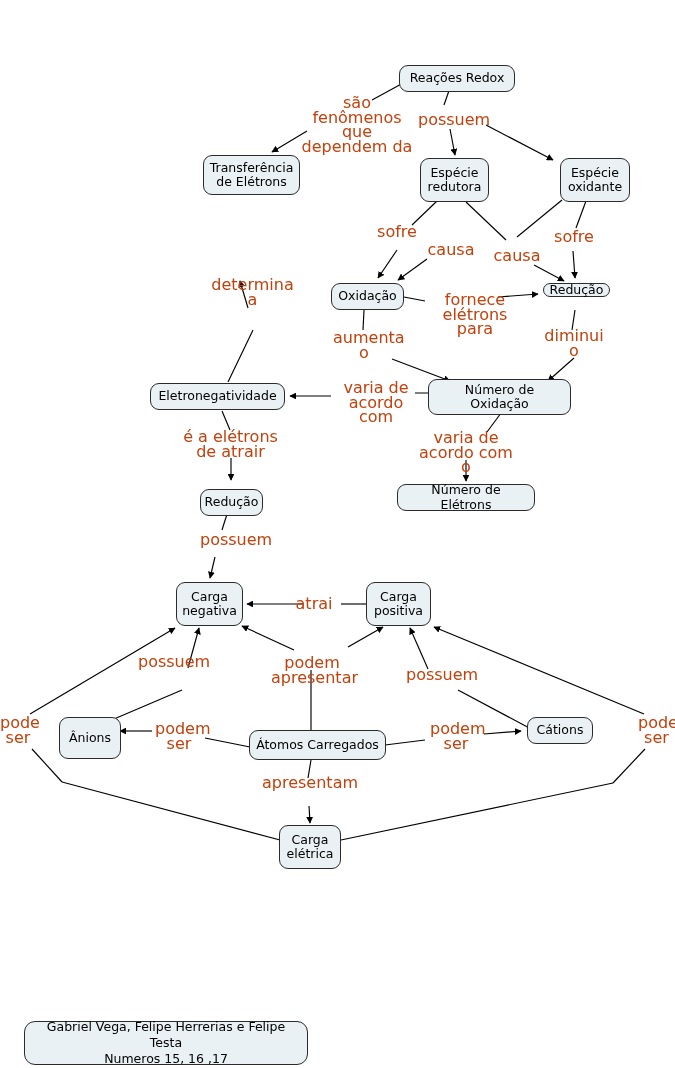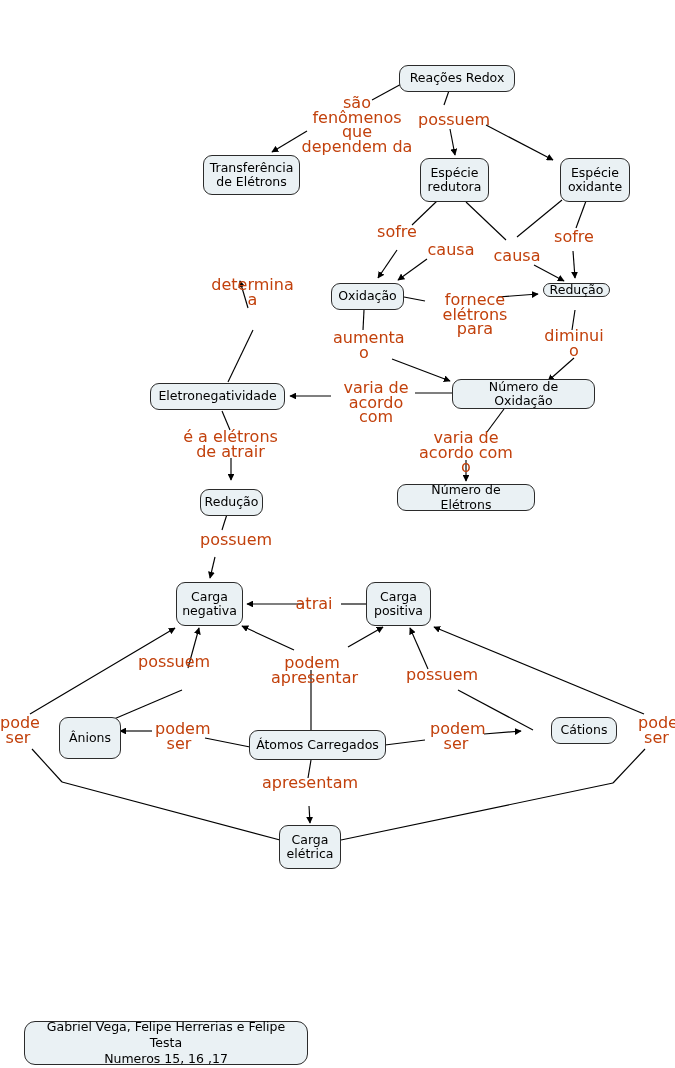--- a/index.html
+++ b/index.html
@@ -166,35 +166,35 @@
 
   <div class="node" style="left:560px; top:158px; width:70px; height:44px;">Espécie
 oxidante</div>
 
   <div class="node" style="left:331px; top:283px; width:73px; height:27px;">Oxidação</div>
 
   <div class="node" style="left:543px; top:283px; width:67px; height:14px;">Redução</div>
 
   <div class="node" style="left:150px; top:383px; width:135px; height:27px;">Eletronegatividade</div>
 
-  <div class="node" style="left:452px; top:379px; width:143px; height:30px;">Número de Oxidação</div>
+  <div class="node" style="left:428px; top:379px; width:143px; height:36px;">Número de Oxidação</div>
 
   <div class="node" style="left:200px; top:489px; width:63px; height:27px;">Redução</div>
 
   <div class="node" style="left:397px; top:484px; width:138px; height:27px;">Número de Elétrons</div>
 
   <div class="node" style="left:176px; top:582px; width:67px; height:44px;">Carga
 negativa</div>
 
   <div class="node" style="left:366px; top:582px; width:65px; height:44px;">Carga
 positiva</div>
 
   <div class="node" style="left:59px; top:717px; width:62px; height:42px;">Ânions</div>
 
-  <div class="node" style="left:527px; top:717px; width:66px; height:27px;margin-left:24px;">Cátions</div>
+  <div class="node" style="left:527px; top:717px; width:66px; height:27px;">Cátions</div>
 
   <div class="node" style="left:249px; top:730px; width:137px; height:30px;">Átomos Carregados</div>
 
   <div class="node" style="left:279px; top:825px; width:62px; height:44px;">Carga
 elétrica</div>
 
   <div class="node footer-box" style="left:24px; top:1021px; width:284px; height:44px;">Gabriel Vega, Felipe Herrerias e Felipe Testa
 Numeros 15, 16 ,17</div>
 
   <div class="link-label" style="left:298px; top:96px; width:118px;">são fenômenos

